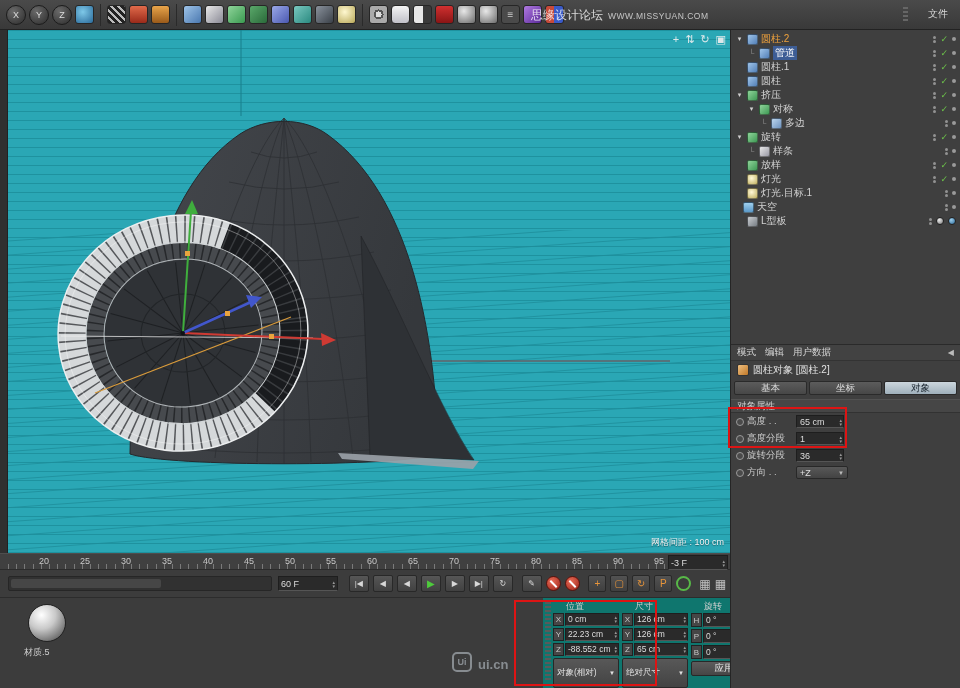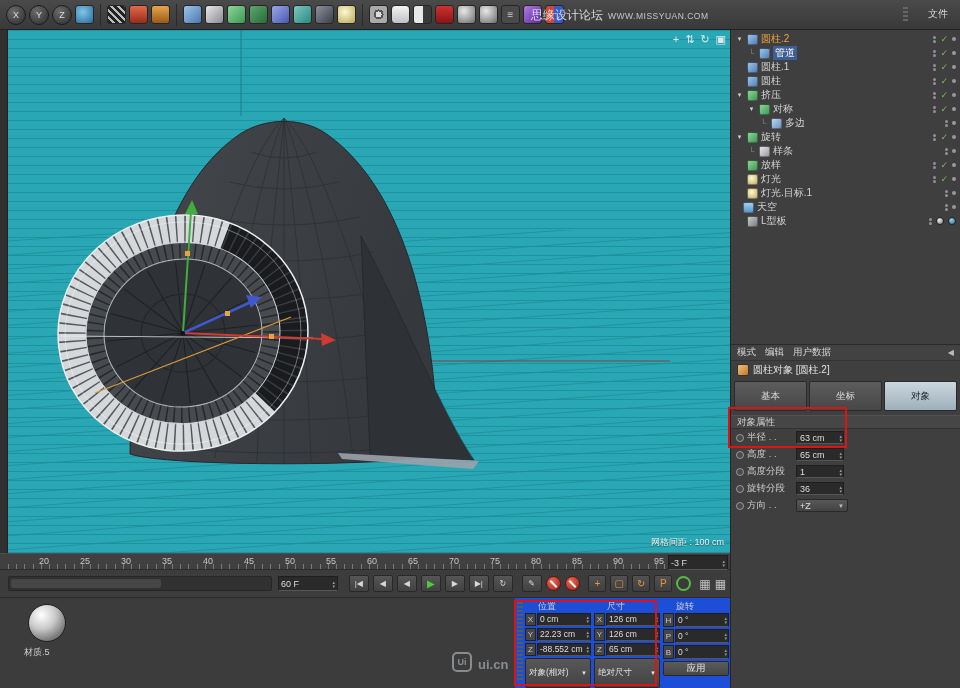--- a/index.html
+++ b/index.html
@@ -65,21 +65,21 @@
   .grid-ic{color:#c0c0c0;font-size:12px;flex:none}
 
   
   .bottom-left{position:relative;height:90px;background:#3c3c3c}
   .mat-sphere{position:absolute;left:28px;top:6px;width:38px;height:38px;border-radius:50%;background:radial-gradient(circle at 35% 28%,#ffffff,#c9c9c9 40%,#5f5f5f 85%);border:1px solid #222}
   .mat-label{position:absolute;left:24px;top:48px;font-size:9px;color:#cfcfcf}
   .uicn{position:absolute;left:452px;top:54px;display:flex;align-items:flex-end;gap:6px;color:#9aa0a6;opacity:.8;font-size:13px;font-weight:bold}
   .uicn i{width:20px;height:20px;border:2px solid #9aa0a6;border-radius:5px;font-style:normal;font-size:9px;display:flex;align-items:center;justify-content:center}
 
   
-  .coord-panel{position:absolute;left:515px;top:0;width:215px;height:90px;display:flex;padding:2px 0 0 2px;background:#1d4ed8}
+  .coord-panel{position:absolute;left:543px;top:0;width:215px;height:90px;display:flex;padding:2px 0 0 2px;background:#0f766e}
   .cm-grip{width:6px;height:80px;background:repeating-linear-gradient(#5a5a5a 0 2px,transparent 2px 4px);margin:2px 2px 0 0}
   .cm-cols{display:flex;gap:3px}
   .cm-col{width:66px;display:flex;flex-direction:column;gap:2px}
   .cm-head{font-size:9px;color:#d0d0d0;padding-left:13px;height:11px}
   .cm-row{display:flex;height:14px;gap:1px}
   .axbox{width:11px;background:#464646;border:1px solid #222;color:#c8c8c8;font-size:8px;display:flex;align-items:center;justify-content:center;flex:none}
   .cfield{flex:1;background:#2a2a2a;border:1px solid #1e1e1e;border-bottom-color:#555;display:flex;align-items:center;justify-content:space-between;color:#ddd;font-size:8.5px;padding:0 1px 0 2px;overflow:hidden;white-space:nowrap}
   .cm-select{height:33px;background:linear-gradient(#585858,#434343);border:1px solid #282828;border-radius:2px;display:flex;align-items:center;justify-content:space-between;padding:0 3px;font-size:8.5px;color:#e0e0e0;white-space:nowrap}
   .cm-apply{height:15px;background:linear-gradient(#5c5c5c,#464646);border:1px solid #282828;border-radius:2px;display:flex;align-items:center;justify-content:center;font-size:9.5px;color:#e8e8e8}
 
@@ -109,21 +109,21 @@
   .chip{width:8px;height:8px;border-radius:50%;border:1px solid #222}
   .chip-gray{background:radial-gradient(circle at 35% 30%,#eee,#777)}
   .chip-blue{background:radial-gradient(circle at 35% 30%,#9fd0ee,#2a6a9a)}
 
   .am-menu{height:16px;display:flex;align-items:center;gap:9px;padding:0 6px;border-bottom:1px solid #333;background:#424242}
   .am-menu .menu-item{font-size:9.5px}
   .am-menu .right{margin-left:auto;color:#bbb;font-size:8px}
   .am-title{height:18px;display:flex;align-items:center;gap:4px;padding:0 6px;color:#e2e2e2}
   .am-ico{width:12px;height:12px;border-radius:2px;background:linear-gradient(135deg,#f0c080,#c07828);border:1px solid #333;flex:none}
   .am-tabs{display:flex;gap:2px;padding:2px 3px}
-  .tab{flex:1;height:30px;background:linear-gradient(#5c5c5c,#474747);border:1px solid #2a2a2a;border-radius:2px;display:flex;align-items:center;justify-content:center;font-size:9.5px;color:#ddd}
+  .tab{flex:1;height:14px;background:linear-gradient(#5c5c5c,#474747);border:1px solid #2a2a2a;border-radius:2px;display:flex;align-items:center;justify-content:center;font-size:9.5px;color:#ddd}
   .tab.active{background:linear-gradient(#ccd6dd,#9fb0bb);color:#15202a}
   .am-section{height:14px;display:flex;align-items:center;padding-left:6px;color:#cfcfcf;background:#464646;border-top:1px solid #525252;border-bottom:1px solid #323232;margin-top:2px;font-size:9.5px}
   .prop-row{height:17px;display:flex;align-items:center;gap:3px;padding-left:5px}
   .kf{width:8px;height:8px;border-radius:50%;border:1px solid #9a9a9a;background:#4a4a4a;flex:none}
   .prop-label{width:46px;font-size:9.5px;color:#cccccc;white-space:nowrap;flex:none}
   .nfield{width:48px;height:13px;background:#2a2a2a;border:1px solid #1e1e1e;border-bottom-color:#555;display:flex;align-items:center;justify-content:space-between;padding:0 1px 0 3px;color:#ddd;font-size:9px}
   .dfield{width:52px;height:13px;background:linear-gradient(#585858,#434343);border:1px solid #282828;border-radius:2px;display:flex;align-items:center;justify-content:space-between;padding:0 3px;color:#e0e0e0;font-size:9px}
   .dfield .dd{font-size:6px;color:#bbb}
 
   
@@ -665,31 +665,20 @@
   </div>
   <div class="am-tabs">
     <div class="tab">基本</div>
     <div class="tab">坐标</div>
     <div class="tab active">对象</div>
   </div>
   <div class="am-section">对象属性</div>
 
   <div class="prop-row">
     <span class="kf"></span>
-    <span class="prop-label">半径 . .</span>
-    <div class="nfield">
-        <span>63 cm</span>
-        <span class="spin">
-          <i>▴</i>
-          <i>▾</i>
-        </span>
-      </div>
-  </div>
-  <div class="prop-row">
-    <span class="kf"></span>
     <span class="prop-label">高度 . .</span>
     <div class="nfield">
         <span>65 cm</span>
         <span class="spin">
           <i>▴</i>
           <i>▾</i>
         </span>
       </div>
   </div>
   <div class="prop-row">

